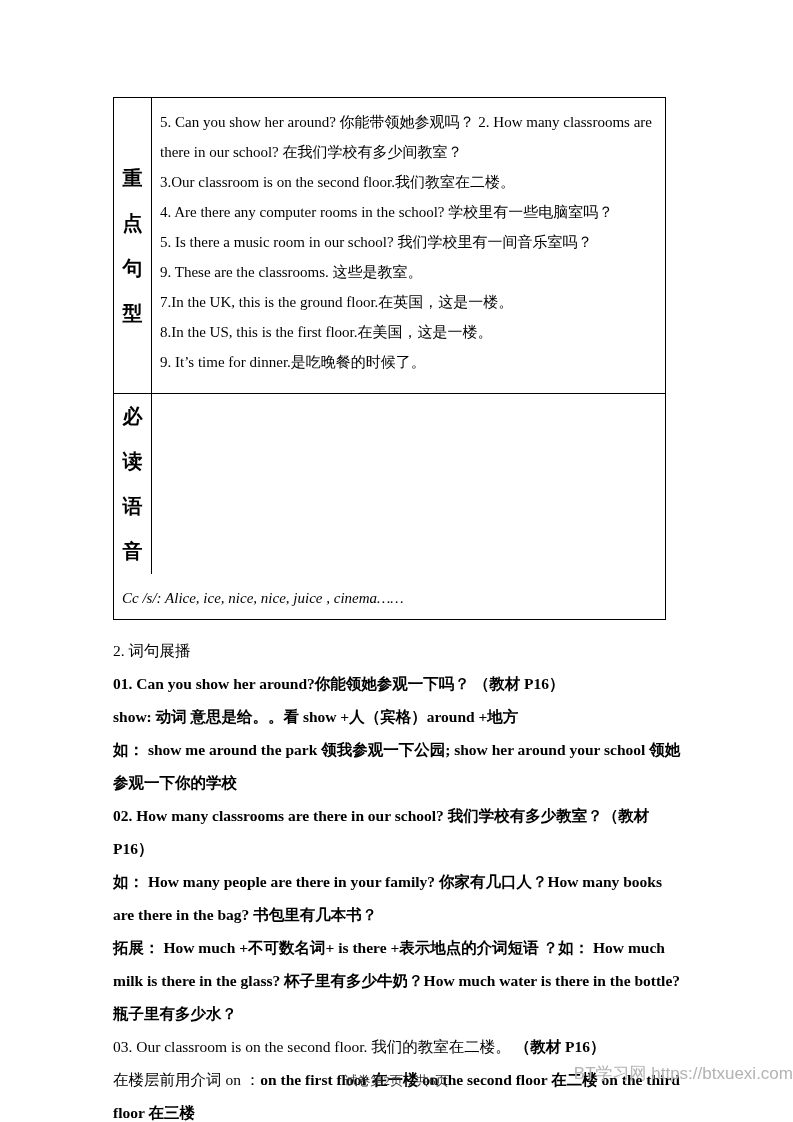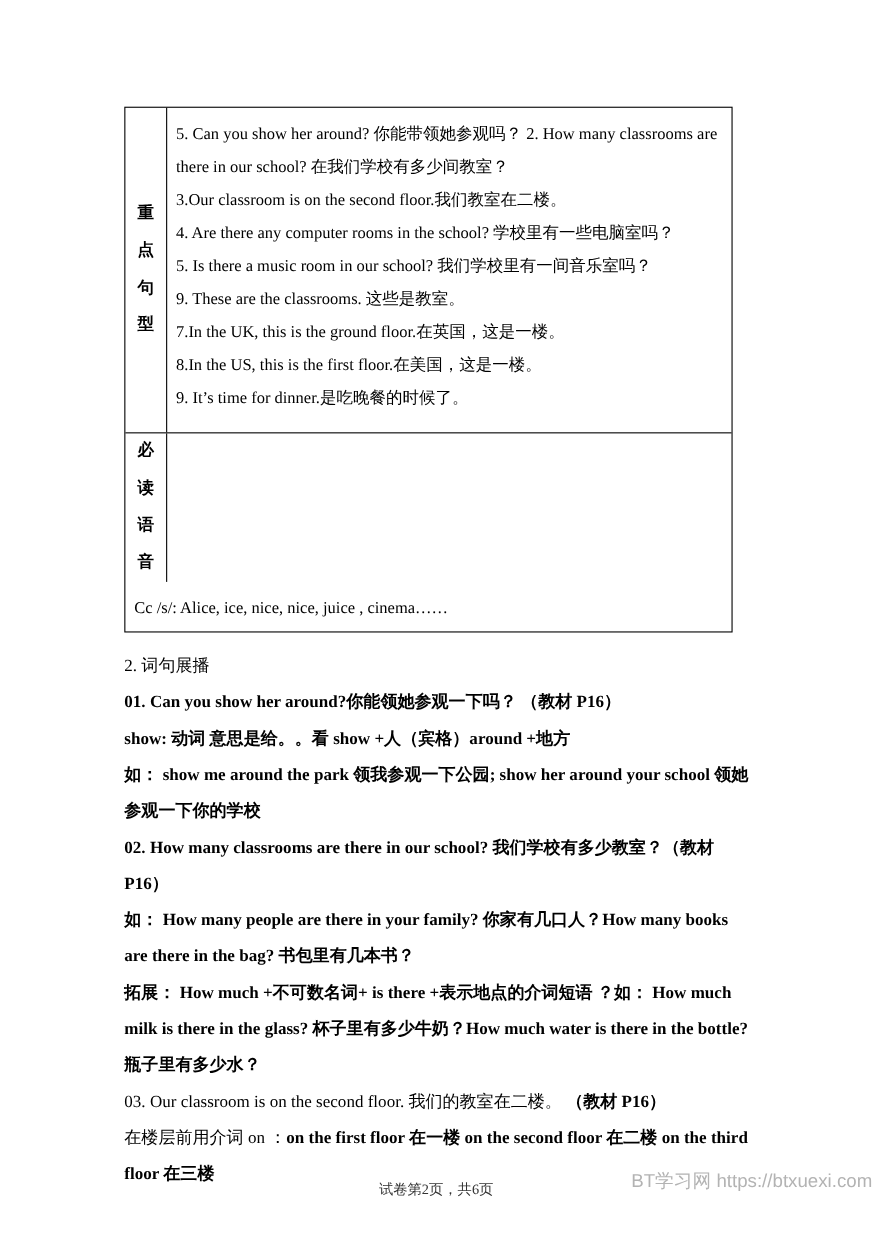--- a/index.html
+++ b/index.html
@@ -27,38 +27,38 @@
   }
   .t-row { display: flex; }
   .t-row + .t-row { border-top: 1px solid #000; flex-direction: column; }
   .t-head {
     width: 38px;
     border-right: 1px solid #000;
     display: flex;
     align-items: center;
     justify-content: center;
     font-weight: bold;
-    font-size: 15px;
+    font-size: 20px;
   }
   .t-head .vtext {
     width: 1em;
     word-break: break-all;
     text-align: center;
     line-height: 2.25;
   }
   .t-cell {
     flex: 1;
     padding: 9px 8px 6px 8px;
     font-size: 15px;
     line-height: 30px;
   }
   .t-cell p { margin: 0; }
   .row1 { min-height: 295px; }
   .row2 { min-height: 130px; }
-  .row2 .t-cell { display: flex; align-items: flex-end; }
+  .row2 .t-cell { display: flex; align-items: flex-end; font-style: italic; }
 
   
   .bodytext {
     margin-top: 14px;
     font-size: 15.5px;
     line-height: 33px;
   }
   .bodytext p { margin: 0; }
   .b { font-weight: bold; }
   .indent { margin-left: 47px; }

